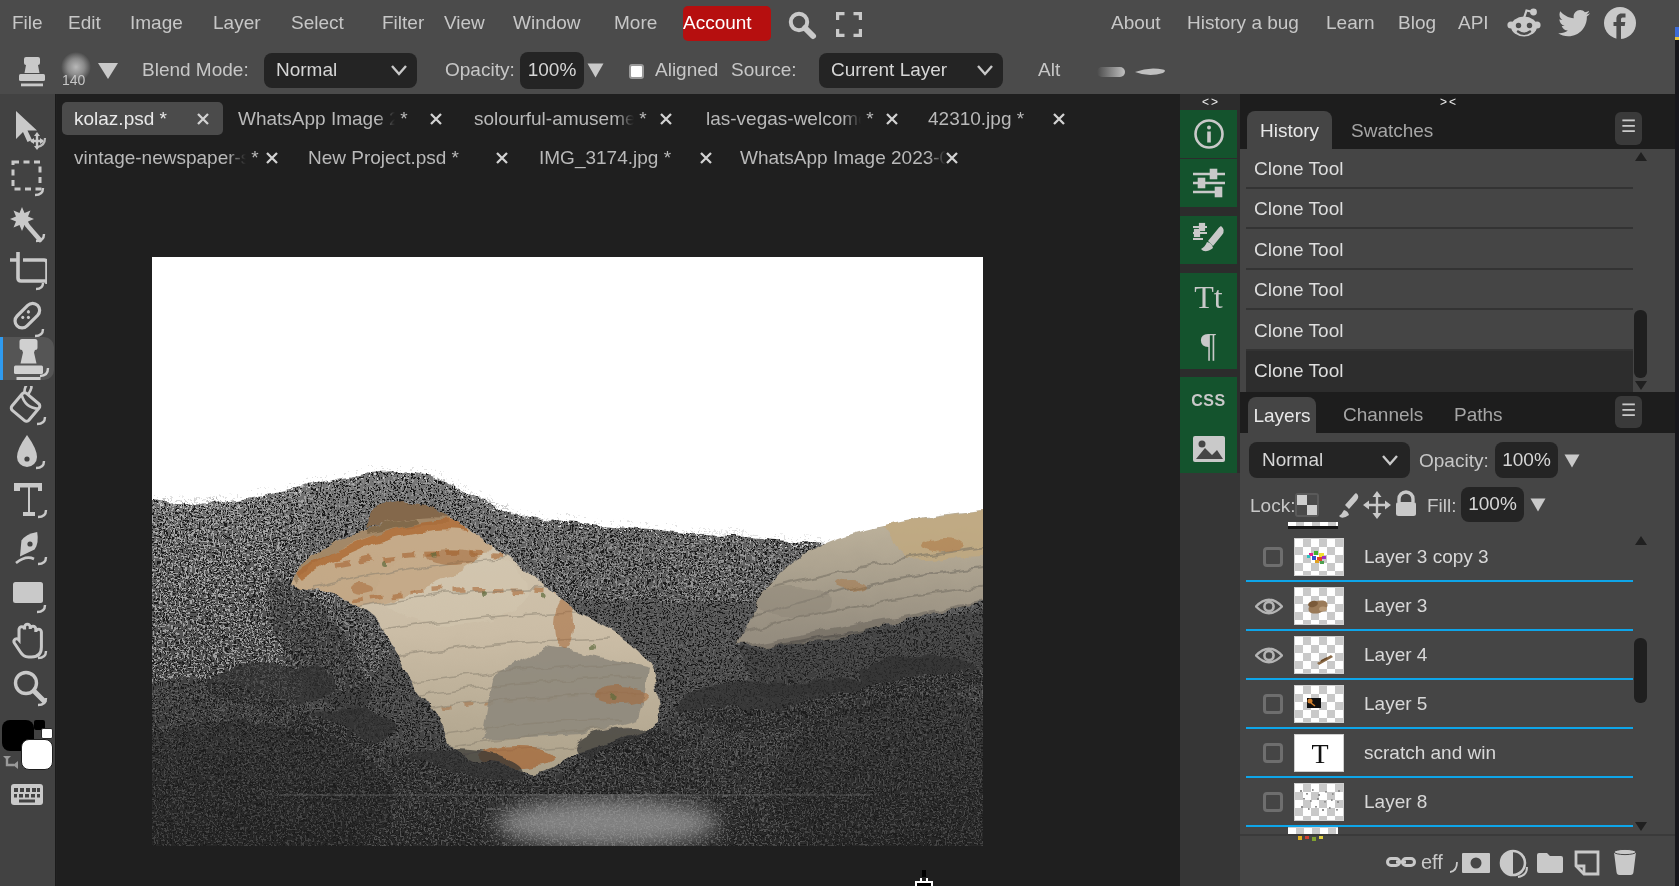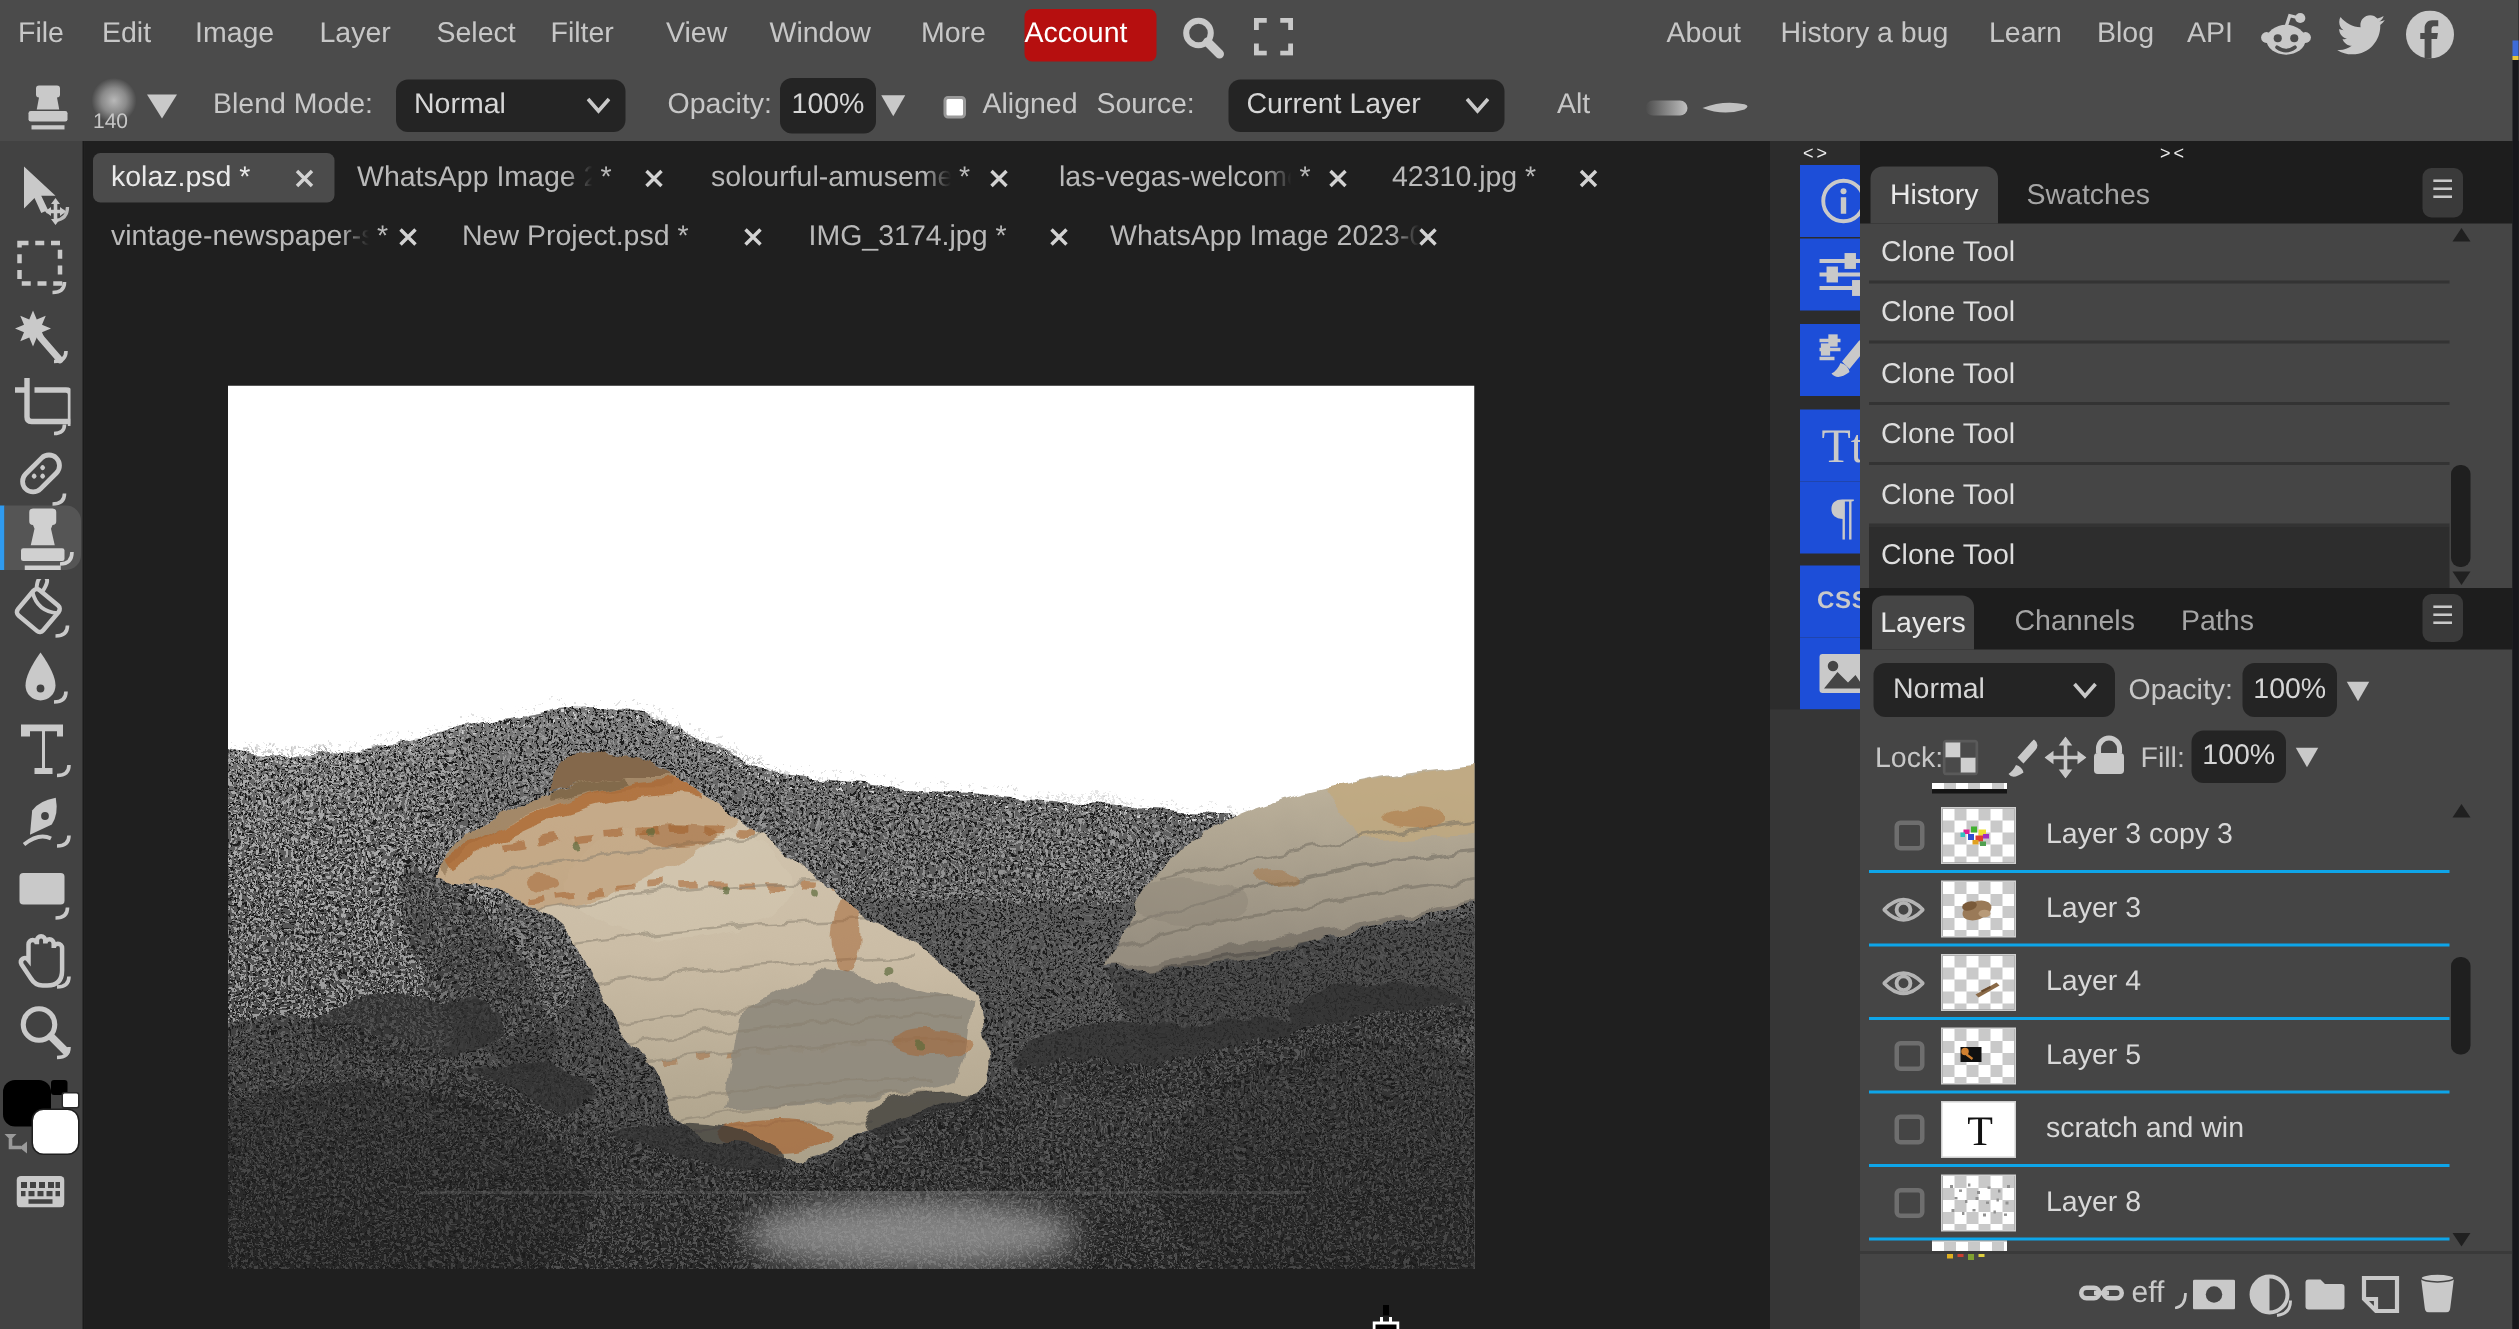--- a/index.html
+++ b/index.html
@@ -11,21 +11,21 @@
 #optbar{position:absolute;left:0;top:46px;width:1679px;height:48px;background:#4b4b4b}
 .oi{position:absolute;font-size:19px;color:#c7c7c7;line-height:48px;height:48px;top:0;white-space:nowrap}
 .dsel{position:absolute;background:#242424;border-radius:8px;color:#d6d6d6;font-size:19px}
 #toolbar{position:absolute;left:0;top:94px;width:56px;height:792px;background:#424242;border-right:1px solid #1b1b1b}
 #docarea{position:absolute;left:57px;top:94px;width:1123px;height:792px;background:#1f1f1f}
 .tab{position:absolute;height:33px;font-size:19px;color:#b9b9b9;line-height:33px;white-space:nowrap}
 .tabx{position:absolute;font-size:17px;color:#cfcfcf;top:0}
 .fade{height:33px;line-height:33px;vertical-align:top;-webkit-mask-image:linear-gradient(90deg,#000 calc(100% - 18px),transparent);mask-image:linear-gradient(90deg,#000 calc(100% - 18px),transparent)}
 #cv{position:absolute;left:152px;top:257px;width:831px;height:589px}
 #panelcol{position:absolute;left:1180px;top:94px;width:60px;height:792px;background:#2c2c2c}
-.pcell{position:absolute;left:20px;width:57px;background:#1d4ed8;display:flex;align-items:center;justify-content:center}
+.pcell{position:absolute;left:0;width:57px;background:#14532d;display:flex;align-items:center;justify-content:center}
 #rpanel{position:absolute;left:1240px;top:94px;width:435px;height:792px;background:#454545}
 .phead{position:absolute;left:0;width:435px;background:#1d1d1d}
 .ptab{position:absolute;background:#454545;border-radius:8px 8px 0 0;color:#e8e8e8;font-size:19px;text-align:center}
 .ptabtxt{position:absolute;color:#a5a5a5;font-size:19px}
 .pmenu{position:absolute;left:375px;width:27px;height:33px;background:#3a3a3a;border-radius:6px;color:#c9c9c9;text-align:center}
 .hrow{position:absolute;left:6px;width:387px;height:40px;line-height:40px;font-size:19px;color:#dedede;padding-left:8px;border-bottom:2px solid #333}
 .sb{position:absolute;width:13px;background:#1f1f1f;border-radius:6px}
 .sarr{position:absolute;width:0;height:0}
 .lrow{position:absolute;left:6px;width:387px;height:49px;border-bottom:2px solid #0ea5e9}
 .lname{position:absolute;left:118px;top:0;height:47px;line-height:47px;font-size:19px;color:#d8d8d8}
@@ -34,21 +34,21 @@
 #redge{position:absolute;left:1675px;top:42px;width:4px;height:844px;background:#16161b}
 </style>
 </head>
 <body>
 <div id="menubar">
 <span class="mi" style="left:12px">File</span>
 <span class="mi" style="left:68px">Edit</span>
 <span class="mi" style="left:130px">Image</span>
 <span class="mi" style="left:213px">Layer</span>
 <span class="mi" style="left:291px">Select</span>
-<span class="mi" style="left:367px">Filter</span>
+<span class="mi" style="left:382px">Filter</span>
 <span class="mi" style="left:444px">View</span>
 <span class="mi" style="left:513px">Window</span>
 <span class="mi" style="left:614px">More</span>
 <div id="acct">Account</div>
 <svg class="ab" style="left:786px;top:10px" width="32" height="32" viewBox="0 0 32 32">
       <circle cx="13" cy="12" r="8.2" fill="none" stroke="#c9c9c9" stroke-width="4"></circle>
       <path d="M19 18 L27 26" stroke="#c9c9c9" stroke-width="6" stroke-linecap="round"></path>
     </svg>
 <svg class="ab" style="left:836px;top:12px" width="26" height="25" viewBox="0 0 26 25">
       <path d="M1.5 8 V1.5 H8.5 M17.5 1.5 H24.5 V8 M24.5 17 V23.5 H17.5 M8.5 23.5 H1.5 V17" fill="none" stroke="#c9c9c9" stroke-width="3.4"></path>

